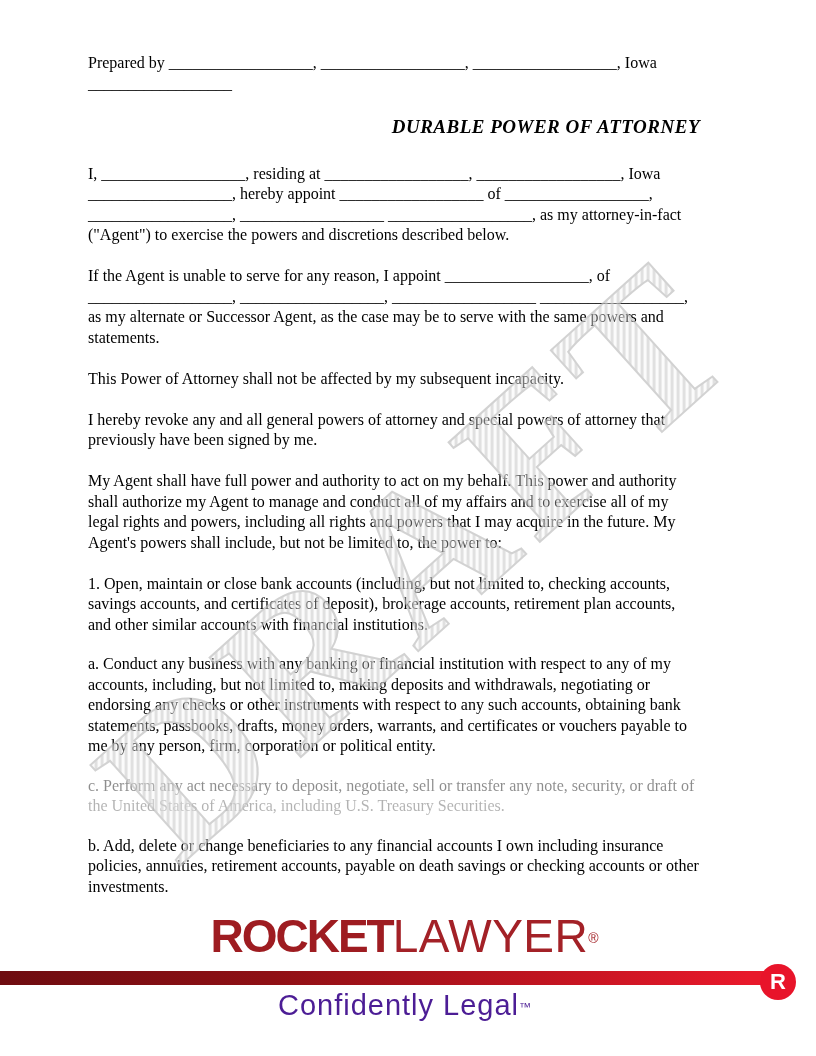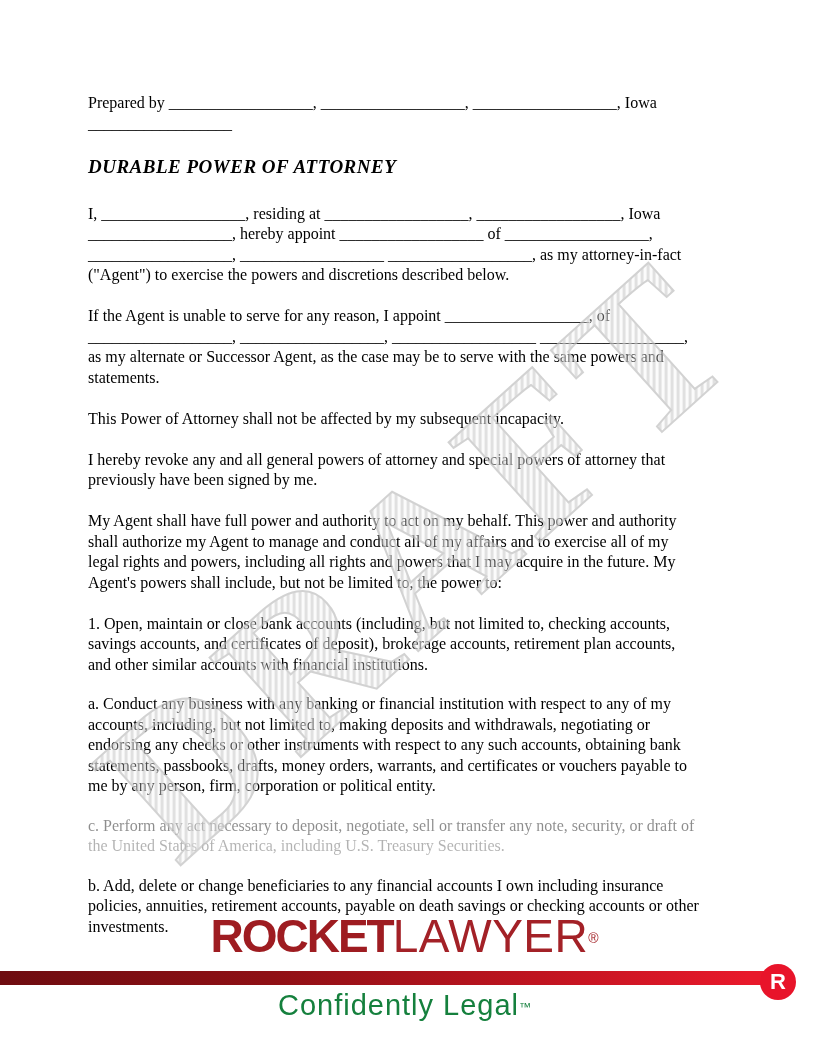--- a/index.html
+++ b/index.html
@@ -7,34 +7,34 @@
     position: relative;
     width: 816px; height: 1056px;
     background: #ffffff;
     overflow: hidden;
     font-family: "Liberation Serif", "DejaVu Serif", serif;
     color: #000000;
   }
   .content {
     position: relative;
     z-index: 1;
-    padding: 93px 80px 0 88px;
+    padding: 53px 80px 0 88px;
     box-sizing: border-box;
     width: 780px;
     font-size: 16px;
     line-height: 20.5px;
   }
   .content p { margin: 20.5px 0; }
   .content p.prepared { margin-top: 0; }
   .title {
     font-size: 19px;
     line-height: 24px;
     font-weight: bold;
     font-style: italic;
-    text-align: left;
+    text-align: right;
     letter-spacing: 0.5px;
     margin: 20.5px 0 25px 0;
   }
   .li { margin: 19px 0 !important; }
   .ind1 { margin-left: 28px; }
   .ind2 { margin-left: 64px; }
   .faded { color: #9a9a9a; }
   @supports (-webkit-background-clip: text) {
     .faded {
       background: linear-gradient(180deg, #8d8d8d 0%, #8d8d8d 50%, #b2b2b2 50%, #b2b2b2 100%);
@@ -84,21 +84,21 @@
   }
   .tagline {
     position: absolute;
     top: 988px; left: 0; right: 0;
     text-align: center;
     font-family: "Liberation Sans", "DejaVu Sans", sans-serif;
     font-weight: 300;
     font-size: 29px;
     line-height: 34px;
     letter-spacing: 1px;
-    color: #15803d;
+    color: #4c1d95;
   }
   .tm { font-size: 12px; vertical-align: top; position: relative; top: 2px; letter-spacing: 0; }
 </style>
 </head>
 <body>
 
 <div class="page">
 
   <div class="content">
     <p class="prepared">Prepared by __________________, __________________, __________________, Iowa __________________</p>

